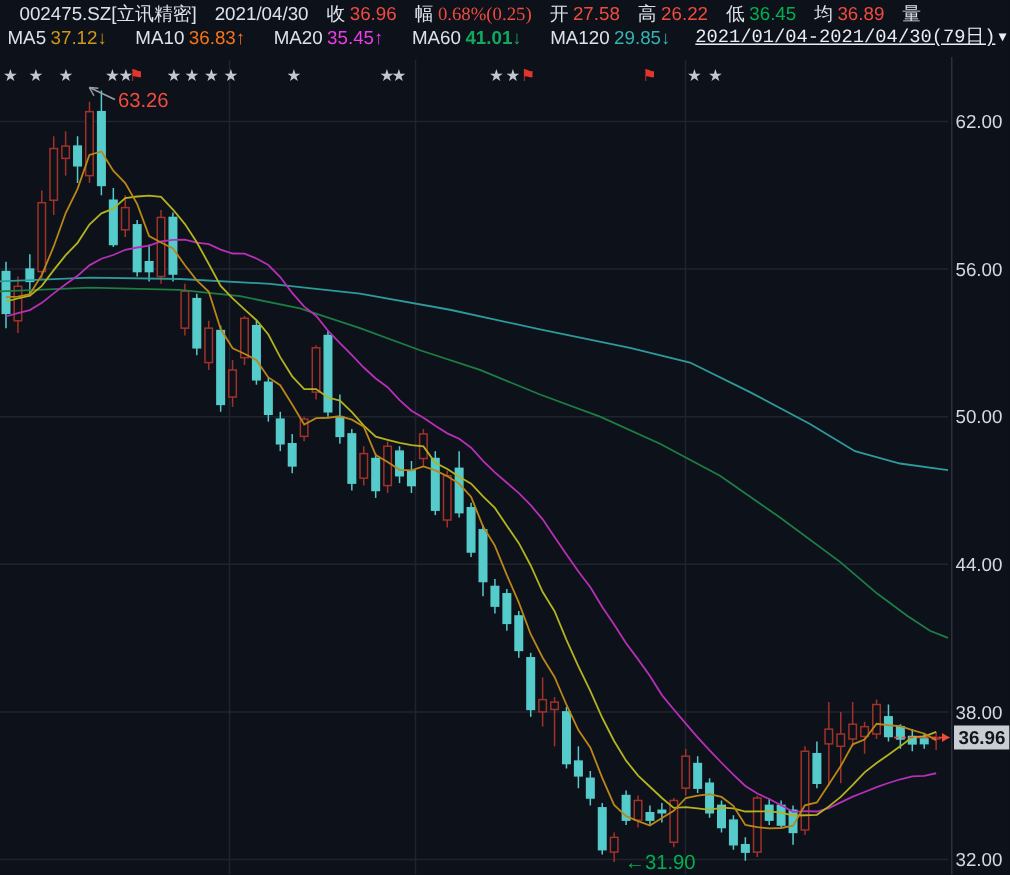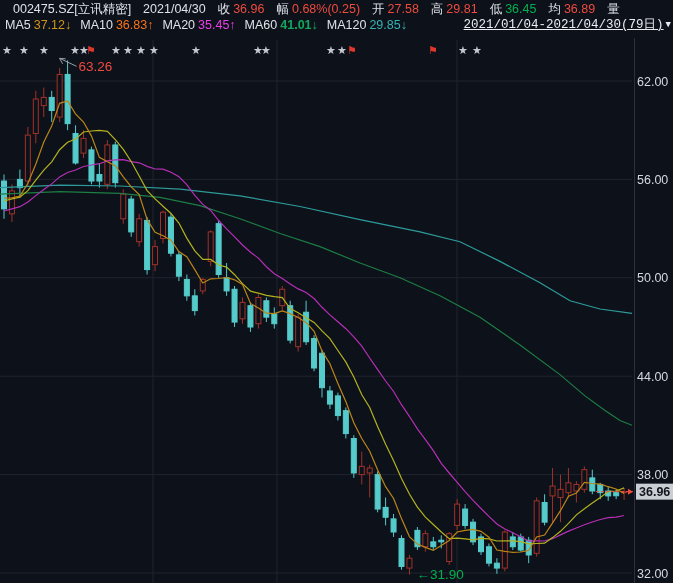--- a/index.html
+++ b/index.html
@@ -239,31 +239,31 @@
       <text x="91" y="54" fill="#e0362c" font-size="11" text-anchor="middle">⚑</text>
       <text x="352" y="54" fill="#e0362c" font-size="11" text-anchor="middle">⚑</text>
       <text x="433" y="54" fill="#e0362c" font-size="11" text-anchor="middle">⚑</text>
     </svg>
 
   <div class="hrow r1">
     <span>002475.SZ[立讯精密]</span>
     <span>2021/04/30</span>
     <span id="quote-fields" style="display:flex;gap:12px;">
         <span class="fld"><span class="lab">收</span><span class="val" style="color: rgb(239, 75, 63);">36.96</span></span>
-        <span class="fld"><span class="lab">幅</span><span class="val" style="color: rgb(239, 75, 63);">0.68%(0.25)</span></span>
+        <span class="fld"><span class="lab">幅</span><span class="val" style="color: rgb(239, 75, 63); font-family: Liberation Serif, serif;">0.68%(0.25)</span></span>
         <span class="fld"><span class="lab">开</span><span class="val" style="color: rgb(239, 75, 63);">27.58</span></span>
-        <span class="fld"><span class="lab">高</span><span class="val" style="color: rgb(239, 75, 63);">29.81</span></span>
+        <span class="fld"><span class="lab">高</span><span class="val" style="color: rgb(239, 75, 63);">26.22</span></span>
         <span class="fld"><span class="lab">低</span><span class="val" style="color: rgb(0, 176, 80);">36.45</span></span>
         <span class="fld"><span class="lab">均</span><span class="val" style="color: rgb(239, 75, 63);">36.89</span></span>
         <span class="fld"><span class="lab">量</span></span>
       </span>
   </div>
 
   <div class="hrow r2">
-    <span id="ma-legend" style="display:flex;gap:9px;">
+    <span id="ma-legend" style="display:flex;gap:19px;">
         <span class="ma"><span class="lab">MA5</span><span class="val" style="color: rgb(209, 148, 28);">37.12↓</span></span>
         <span class="ma"><span class="lab">MA10</span><span class="val" style="color: #f97316;">36.83↑</span></span>
         <span class="ma"><span class="lab">MA20</span><span class="val" style="color: rgb(234, 62, 232);">35.45↑</span></span>
         <span class="ma"><span class="lab">MA60</span><span class="val" style="color: rgb(19, 168, 95); font-weight: bold;">41.01↓</span></span>
         <span class="ma"><span class="lab">MA120</span><span class="val" style="color: rgb(51, 179, 179);">29.85↓</span></span>
       </span>
     <span class="range">
       <span class="rng-text">2021/01/04-2021/04/30(79日)</span><span class="caret">▼</span>
     </span>
   </div>

